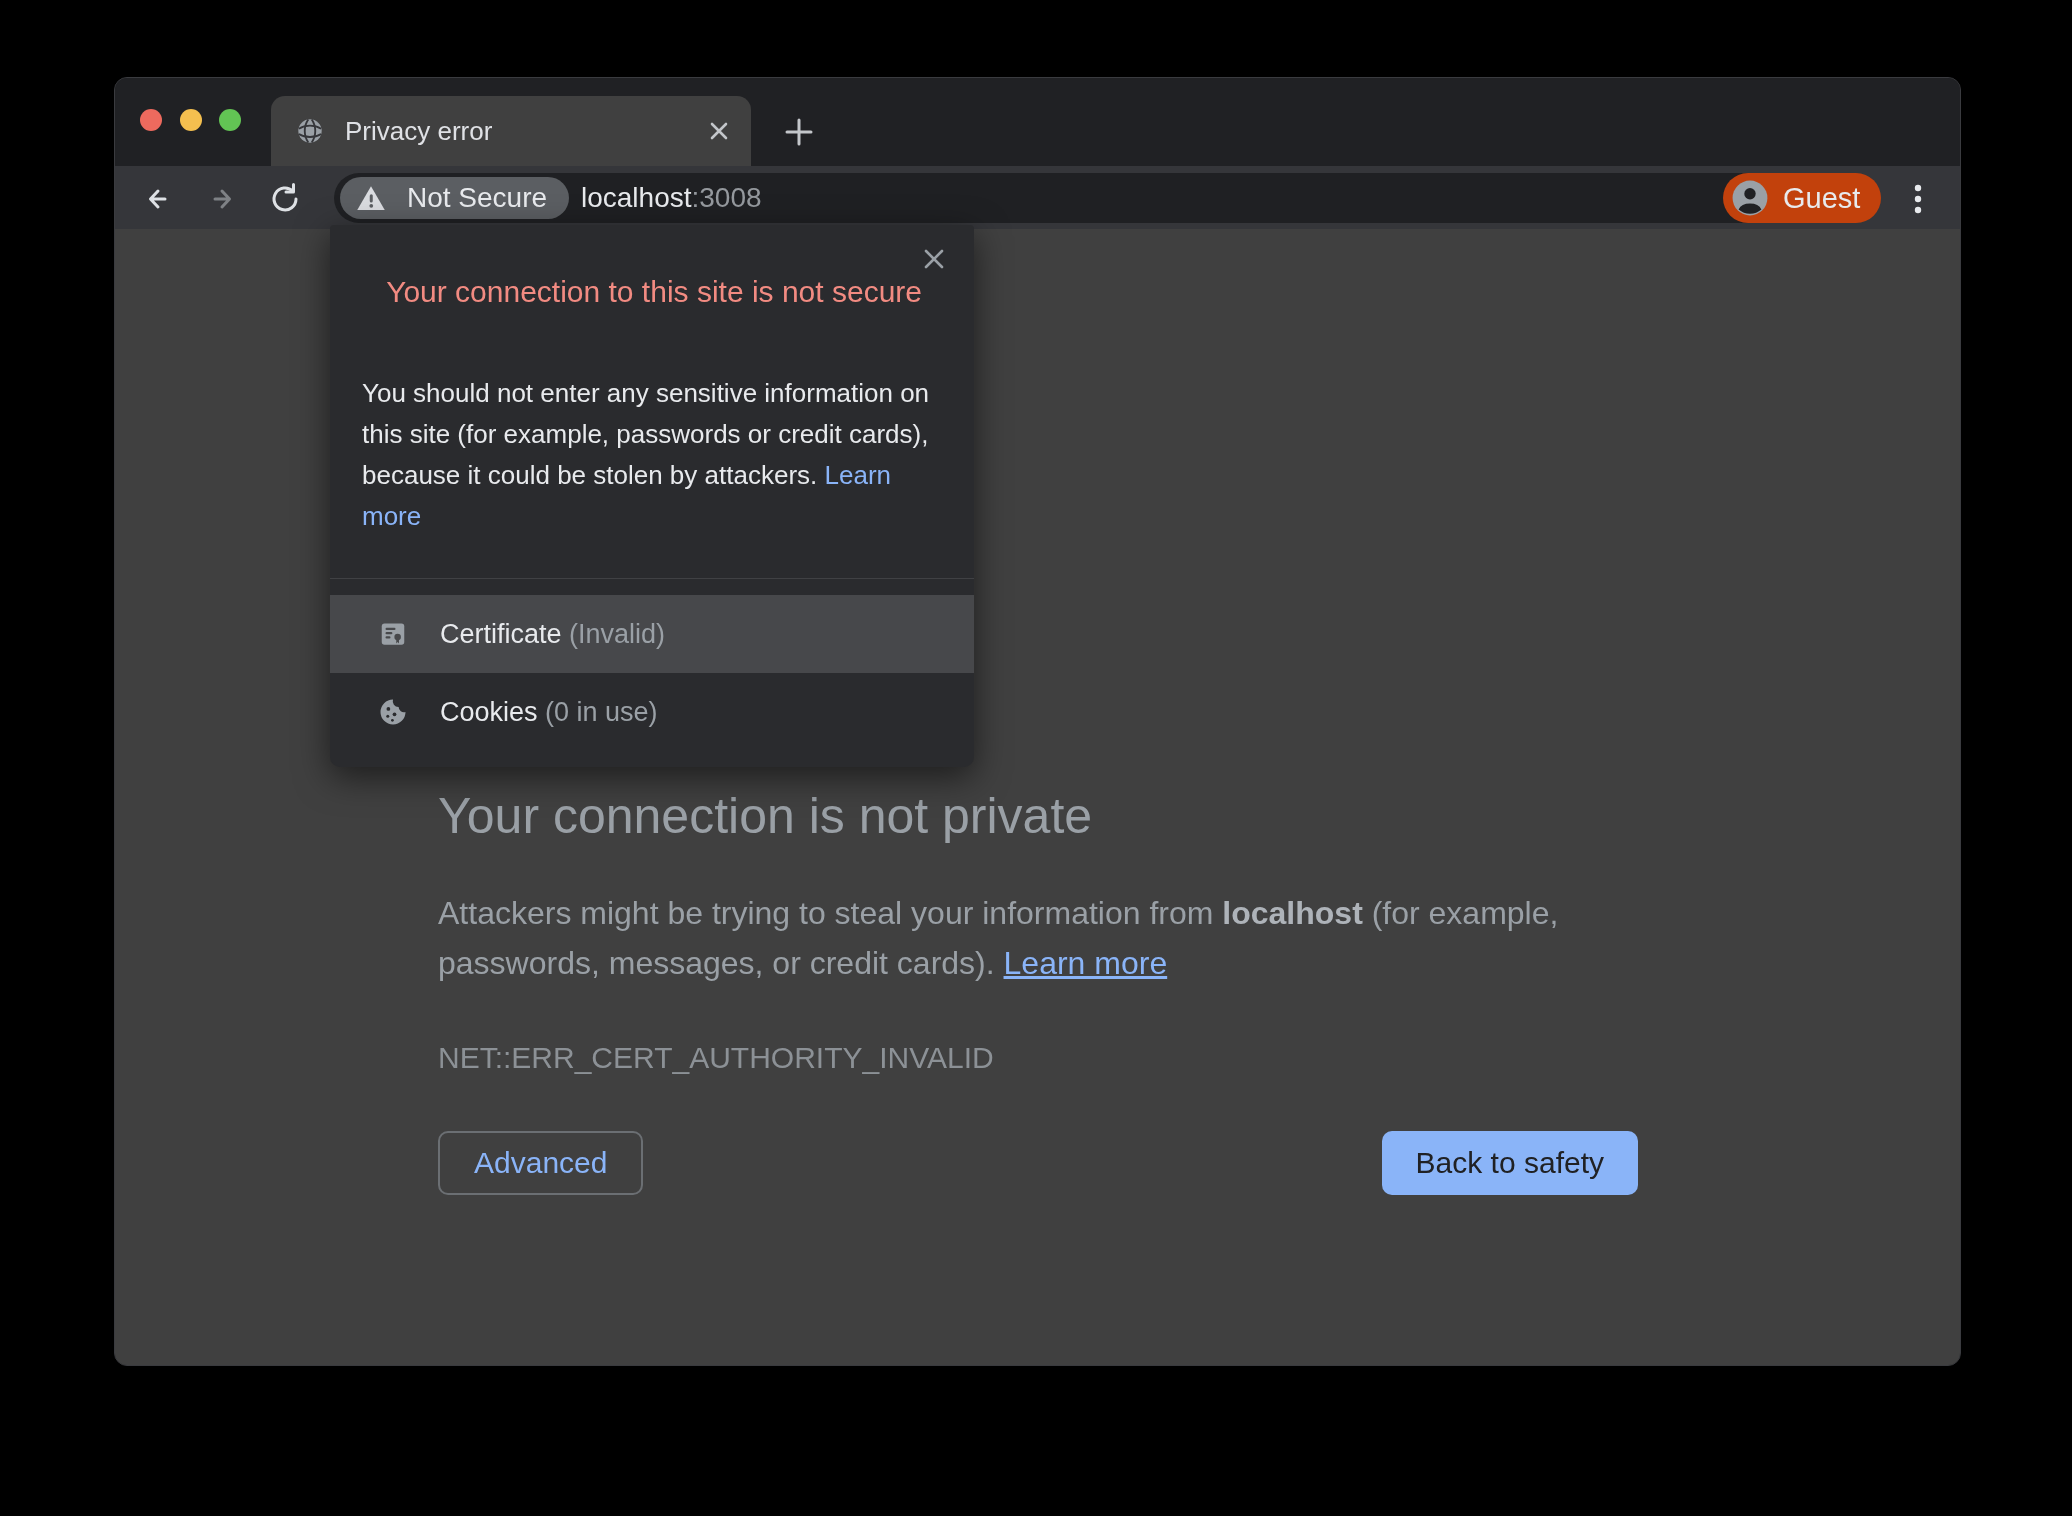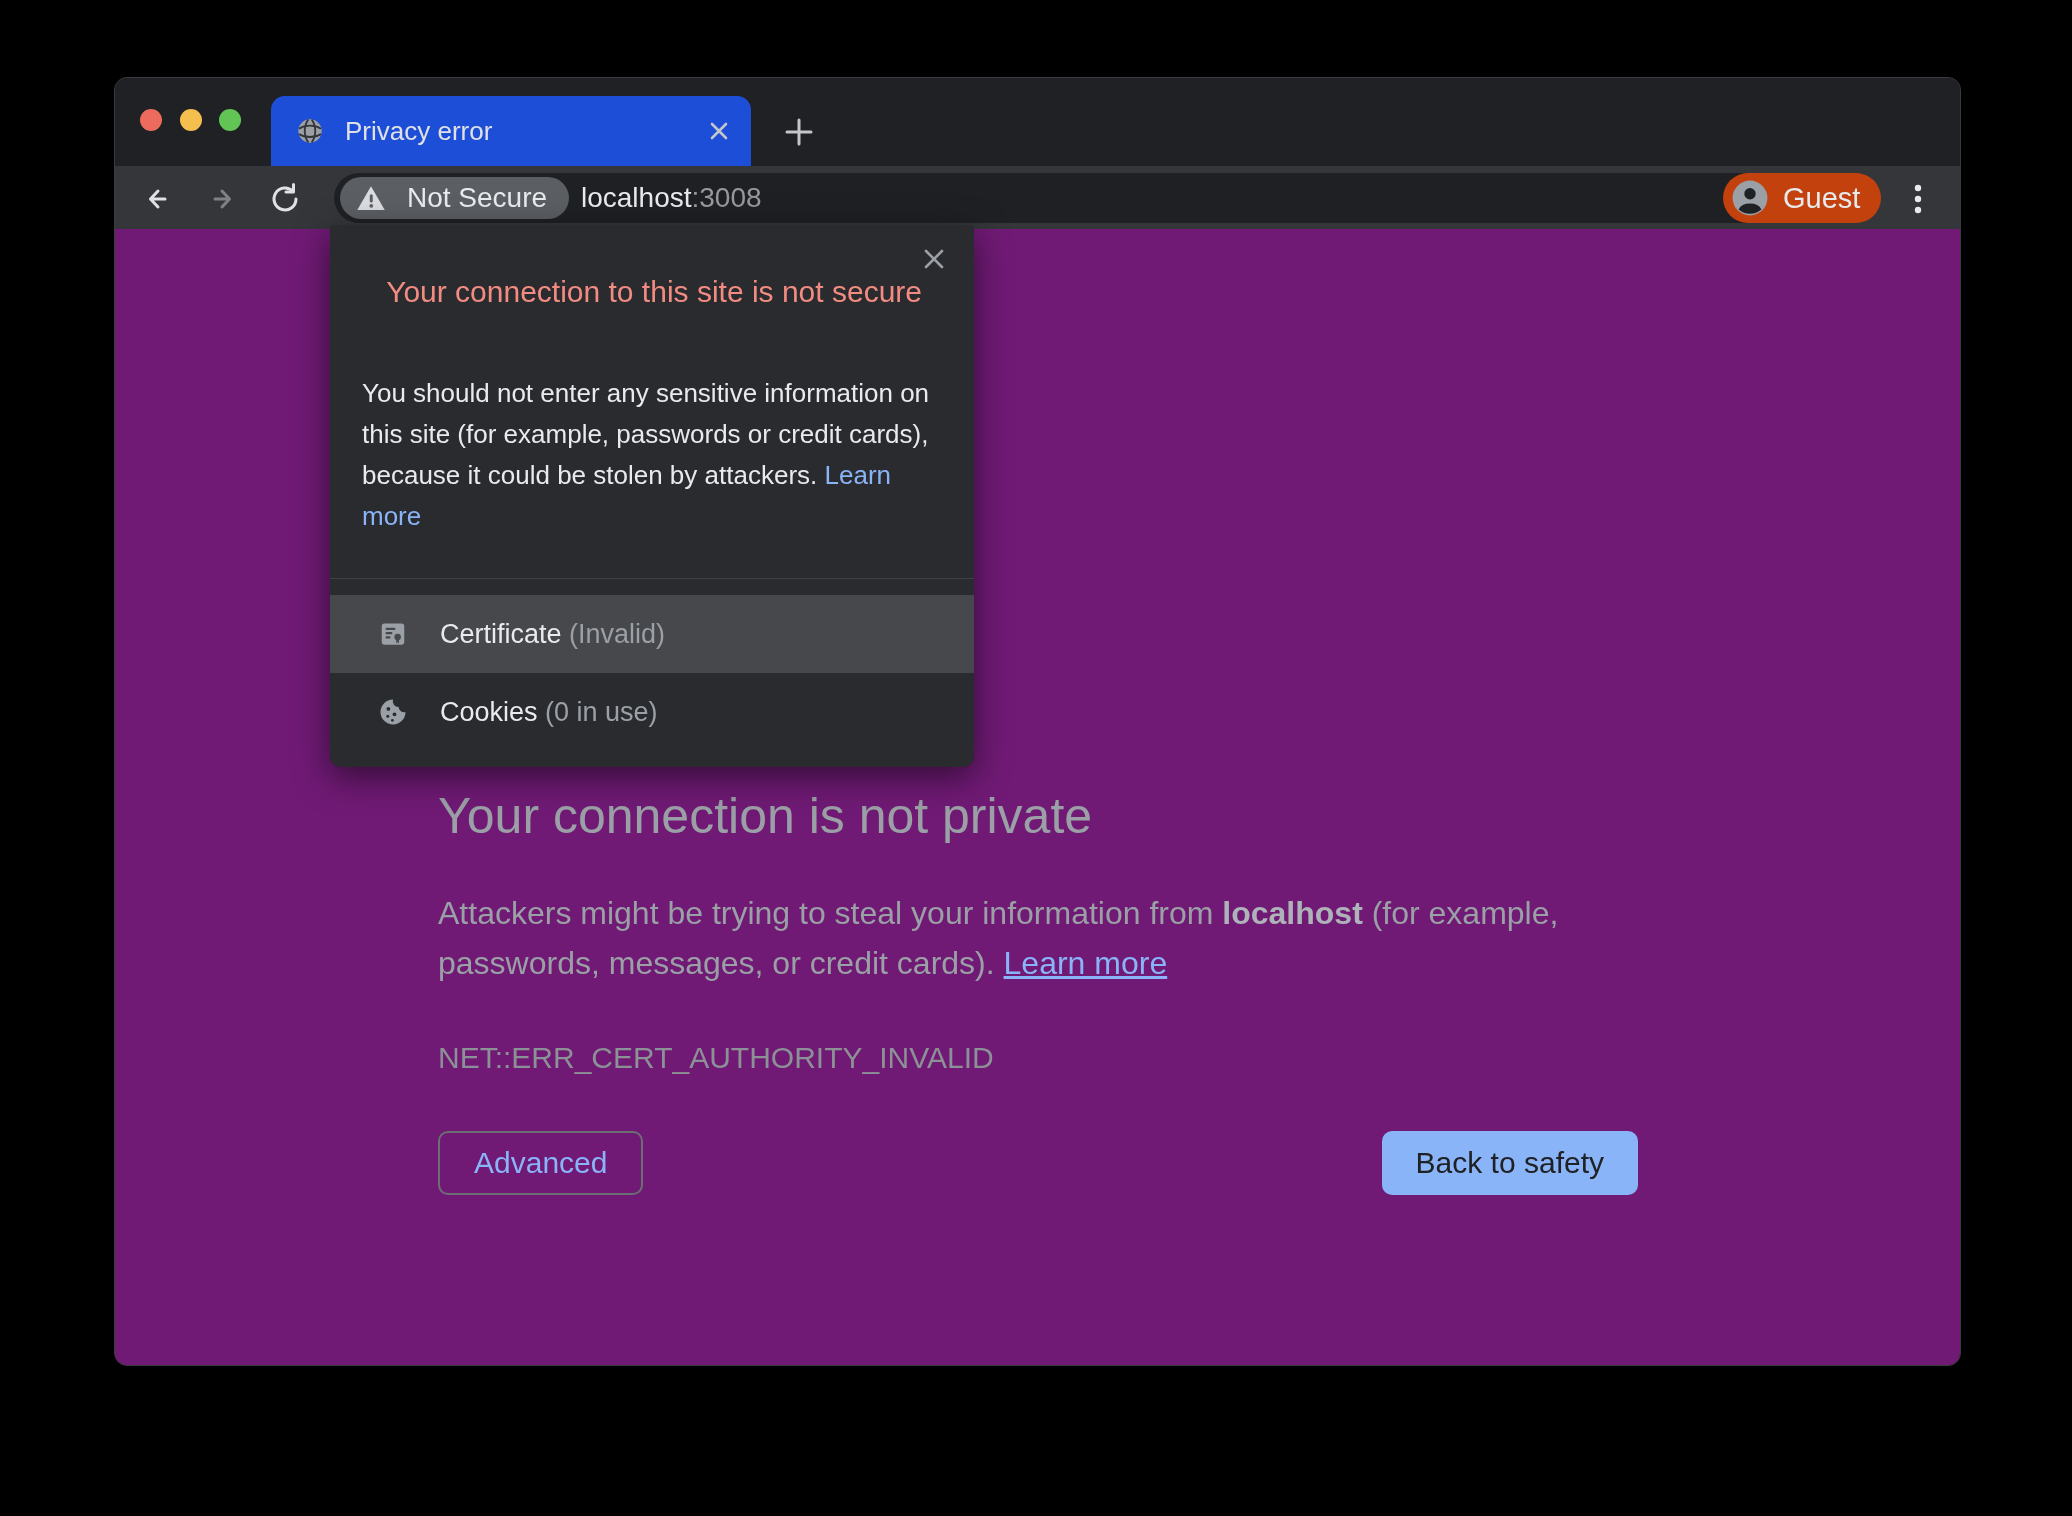--- a/index.html
+++ b/index.html
@@ -13,21 +13,21 @@
             border:1px solid #3a3b3f;
             box-shadow:0 24px 70px rgba(0,0,0,0.65); }
 
   
   .tabstrip { position:absolute; left:0; top:0; width:100%; height:88px; background:#202124; }
   .traffic-light { position:absolute; top:31px; width:22px; height:22px; border-radius:50%; }
   .tl-red    { left:25px;  background:#ed6a5e; }
   .tl-yellow { left:65px;  background:#f4bf4f; }
   .tl-green  { left:104px; background:#62c454; }
   .tab { position:absolute; left:156px; top:18px; width:480px; height:70px;
-         background:#1d4ed8; border-radius:14px 14px 0 0; }
+         background:#404040; border-radius:14px 14px 0 0; }
   .tab-favicon { position:absolute; left:25px; top:21px; width:28px; height:28px; }
   .tab-title { position:absolute; left:74px; top:0; height:70px; line-height:70px;
                font-size:26px; color:#dfe1e5; white-space:nowrap; }
   .tab-close { position:absolute; right:16px; top:19px; width:32px; height:32px;
                border:none; background:transparent; cursor:pointer; padding:0; }
   .newtab-btn { position:absolute; left:662px; top:32px; width:44px; height:44px;
                 border:none; background:transparent; cursor:pointer; padding:0; }
 
   
   .toolbar { position:absolute; left:0; top:88px; width:100%; height:63px; background:#35363a; }
@@ -46,21 +46,21 @@
   .url .host { color:#e8eaed; }
   .url .port { color:#95999e; }
   .guest-chip { position:absolute; left:1608px; top:7px; width:158px; height:50px;
                 background:#c2410c; border-radius:25px; display:flex; align-items:center;
                 gap:14px; padding-left:8px; cursor:pointer; }
   .guest-chip .guest-label { font-size:29px; color:#e8eaed; }
   .menu-btn { position:absolute; left:1783px; top:11px; width:40px; height:44px;
               border:none; background:transparent; padding:0; cursor:pointer; color:#e8eaed; }
 
   
-  .page { position:absolute; left:0; top:151px; width:100%; height:1138px; background:#701a75; }
+  .page { position:absolute; left:0; top:151px; width:100%; height:1138px; background:#404040; }
   .wrapper { position:absolute; left:323px; top:0; width:1200px; }
   .page-title { position:absolute; left:0; top:556px; width:1200px;
                 font-size:50px; font-weight:400; line-height:62px; color:#9aa0a6; }
   .page-desc { position:absolute; left:0; top:659px; width:1210px;
                font-size:32px; line-height:50px; color:#9aa0a6; }
   .page-desc b { font-weight:700; color:#aeb3b9; }
   .page-desc a { color:#8ab4f8; text-decoration:underline; cursor:pointer; }
   .error-code { position:absolute; left:0; top:812px; font-size:30px; color:#8c9196; }
   .btn-row { position:absolute; left:0; top:902px; width:1200px; height:64px; }
   .btn-advanced { position:absolute; left:0; top:0; height:64px; padding:0 34px;

